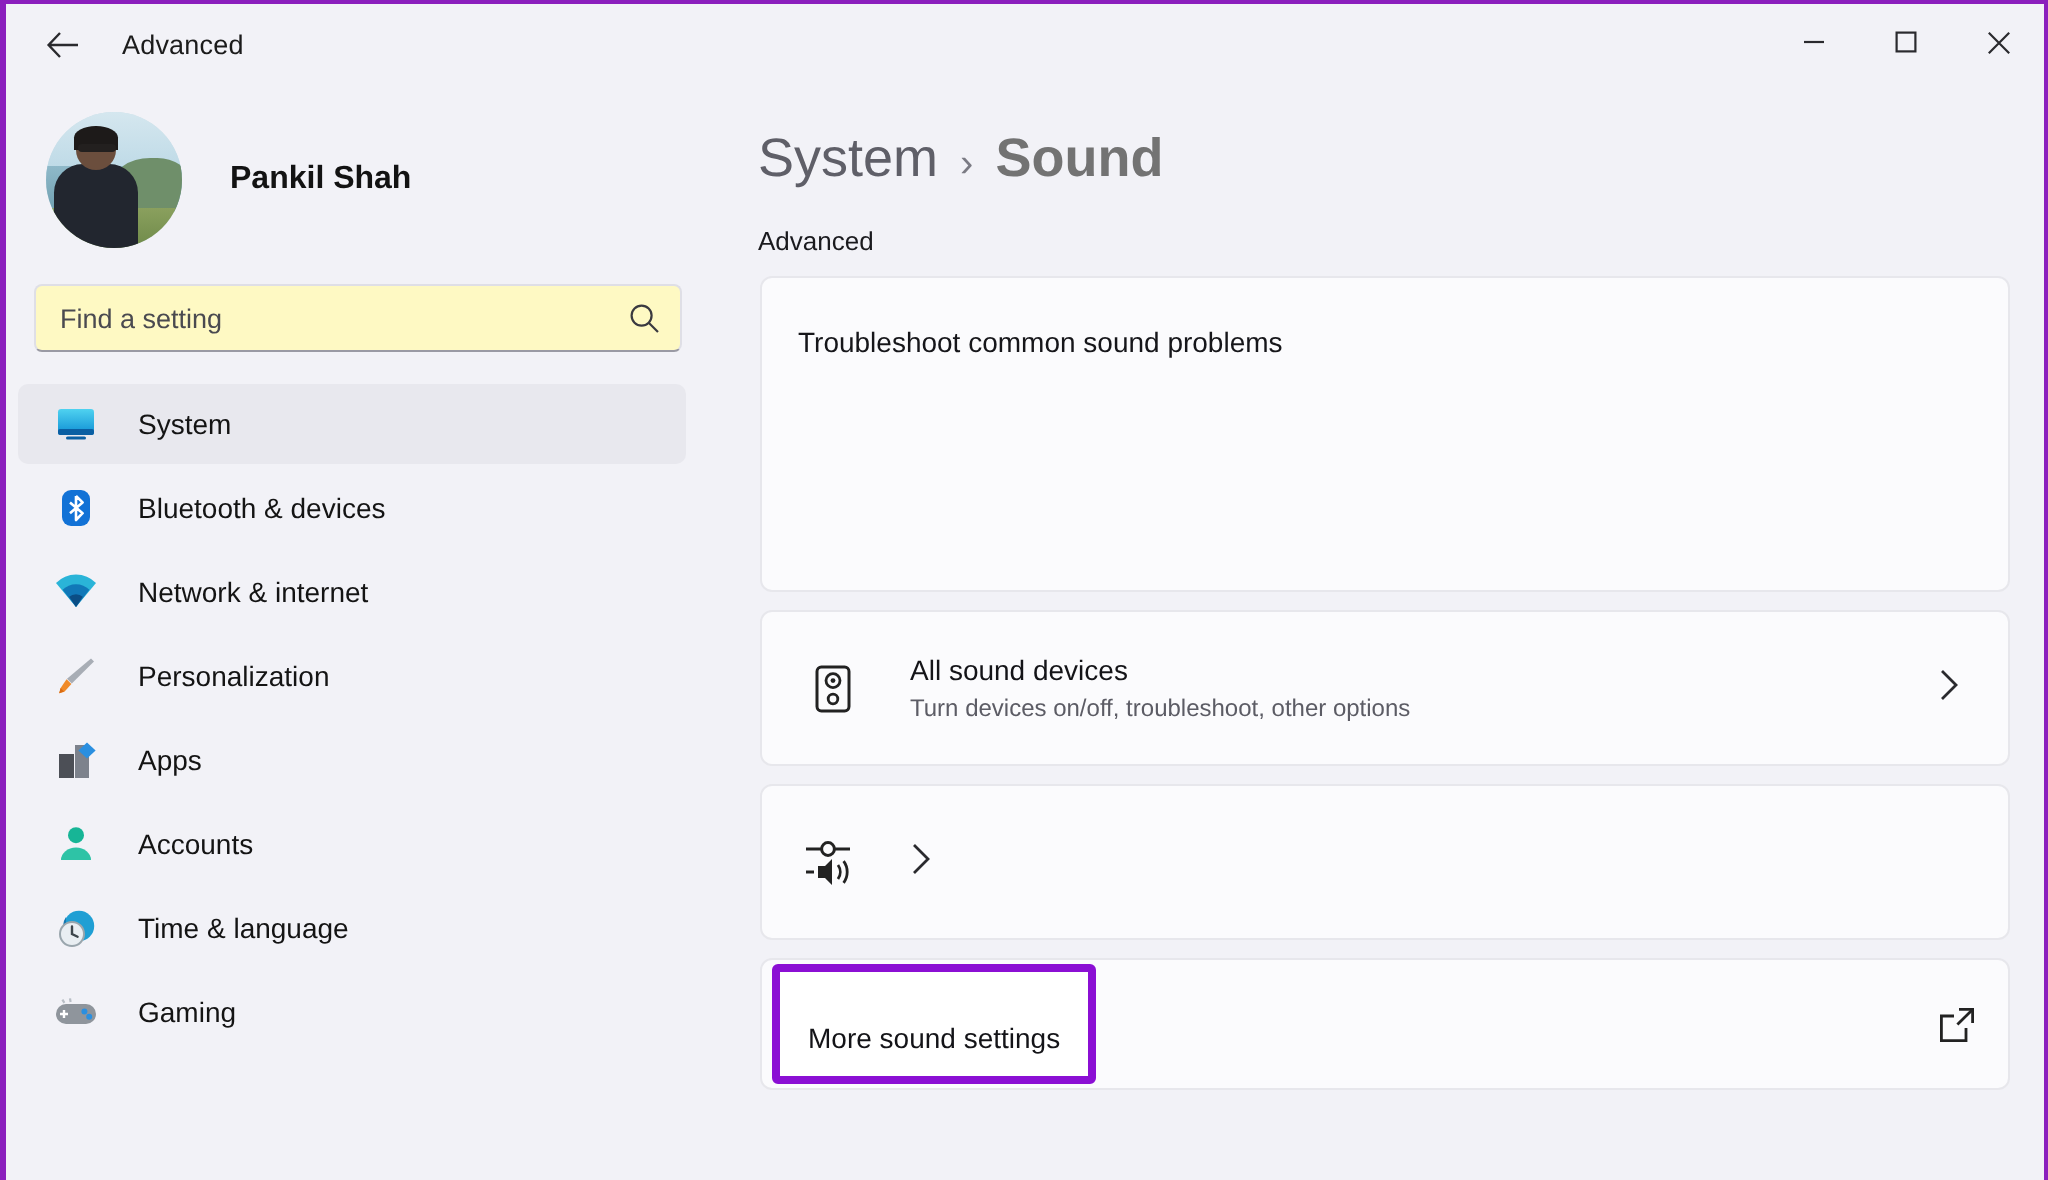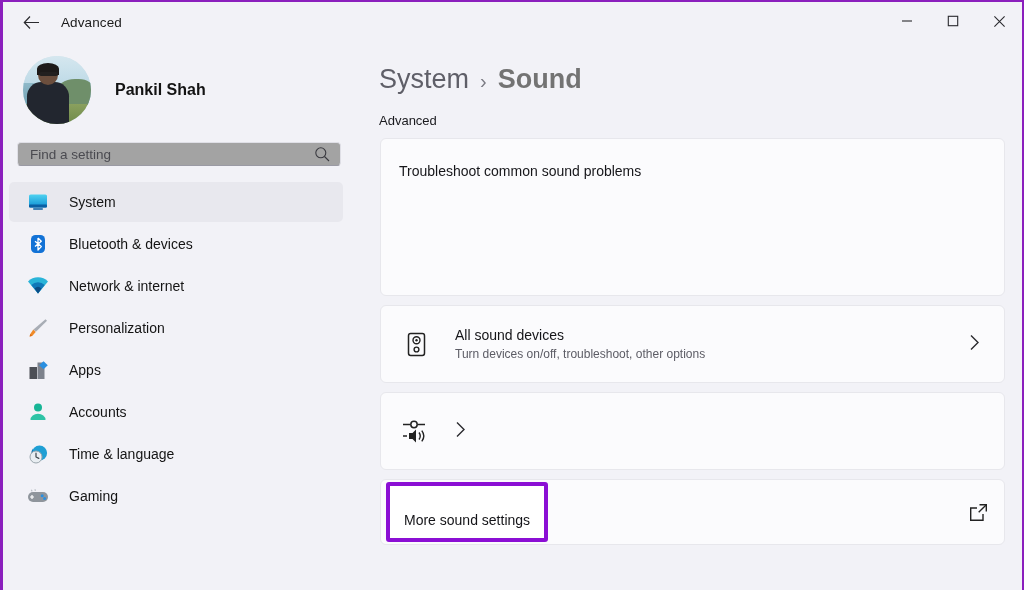--- a/index.html
+++ b/index.html
@@ -102,22 +102,22 @@
     background: #23201f; border-radius: 2px;
   }
   #profile-name {
     margin-left: 24px;
     font-size: 16px;
     font-weight: bold;
     color: #131313;
   }
   #search-wrap {
     margin: 22px 22px 0 14px;
-    height: 24px;
-    background: #a3a3a3;
+    height: 34px;
+    background: #fef9c3;
     border: 1px solid #dfdfe6;
     border-bottom: 1.5px solid #9a9aa4;
     border-radius: 4px;
     display: flex; align-items: center;
     padding: 0 10px 0 12px;
     cursor: text;
   }
   #search-input {
     flex: 1;
     border: 0; outline: 0; background: transparent;

